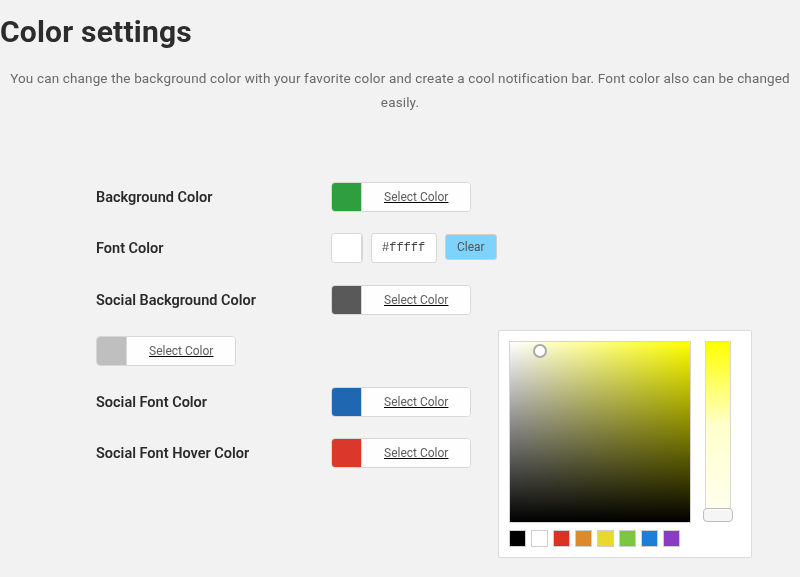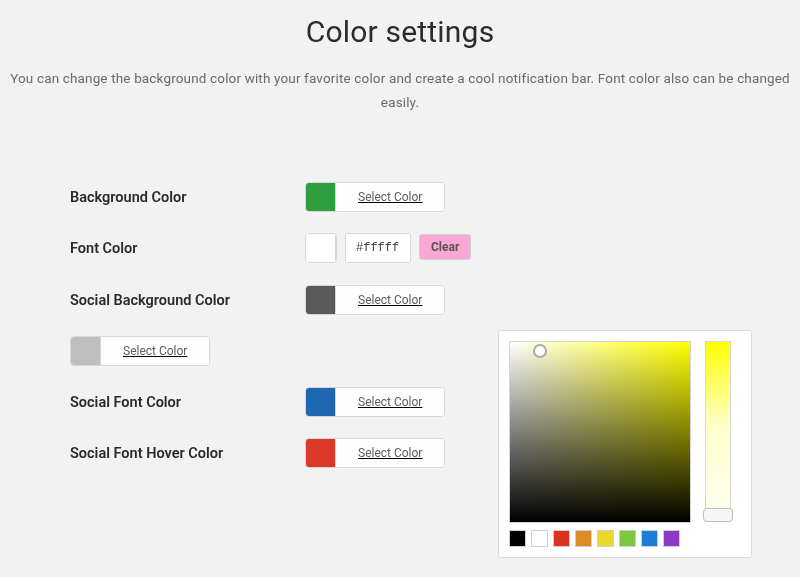--- a/index.html
+++ b/index.html
@@ -4,39 +4,38 @@
   <style>
     * { margin: 0; padding: 0; box-sizing: border-box; }
     body {
       font-family: -apple-system, BlinkMacSystemFont, "Segoe UI", Roboto, Helvetica, Arial, sans-serif;
       background: #f2f2f2;
       width: 800px;
       height: 577px;
       overflow: hidden;
     }
     .page-title {
-      text-align: center;
       color: #2c2c2c;
       font-size: 30px;
-      font-weight: 400;
+      font-weight: 700;
       padding-top: 14px;
       letter-spacing: 0.2px;
     }
     .page-subtitle {
       text-align: center;
       color: #6a6a6a;
       font-size: 13.5px;
       line-height: 1.75;
       margin-top: 18px;
       font-weight: 400;
       letter-spacing: 0.15px;
     }
     .settings {
       margin-top: 68px;
-      padding-left: 70px;
+      padding-left: 96px;
       padding-right: 70px;
     }
     .row {
       display: flex;
       align-items: center;
       margin-bottom: 21px;
     }
     .row-label {
       flex: 0 0 235px;
       font-size: 14.5px;
@@ -80,30 +79,29 @@
       height: 30px;
       padding: 0 10px;
       font-family: "Courier New", monospace;
       font-size: 12px;
       color: #444;
       width: 66px;
       text-align: left;
     }
     .clear-btn {
       border: 1px solid #d0d0d0;
-      background: #f9a8d4;
+      background: #7dd3fc;
       border-radius: 3px;
       height: 26px;
       padding: 0 11px;
       font-size: 12px;
       color: #555;
       font-family: inherit;
       cursor: pointer;
       margin-top: -3px;
-      font-weight: bold;
     }
 
     
     .picker-panel {
       position: absolute;
       left: 498px;
       top: 330px;
       width: 254px;
       background: #fff;
       border: 1px solid #dcdcdc;

